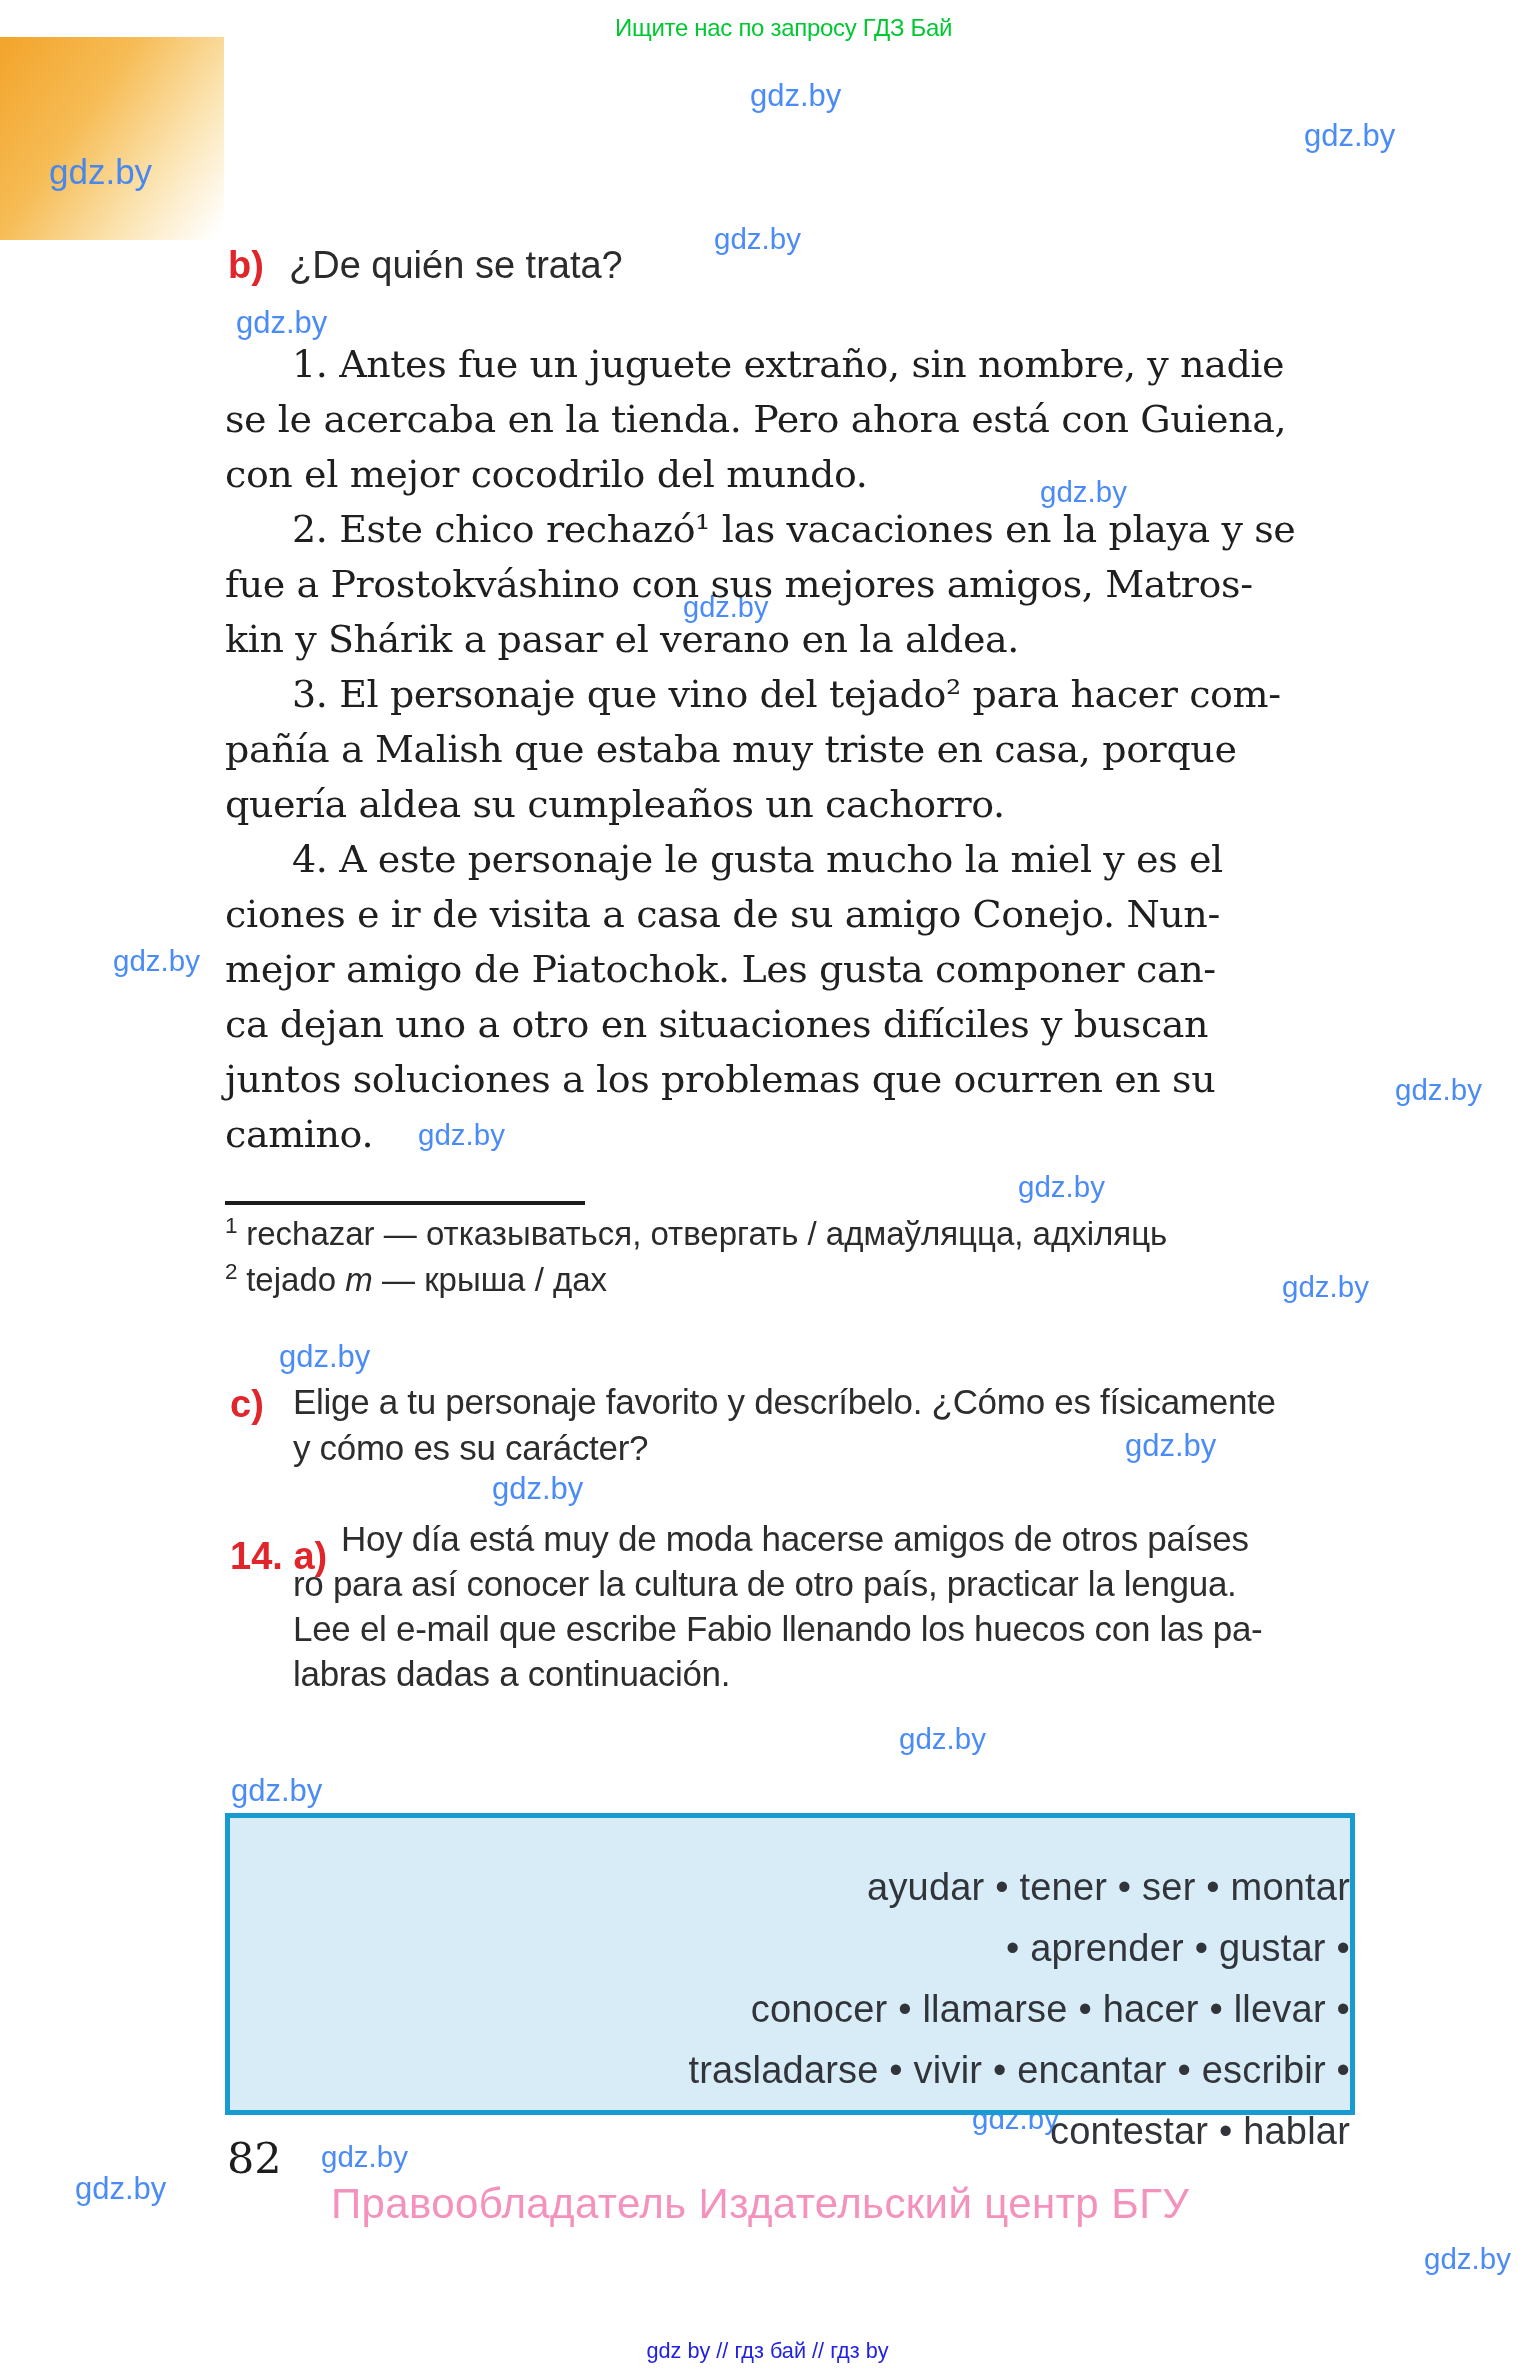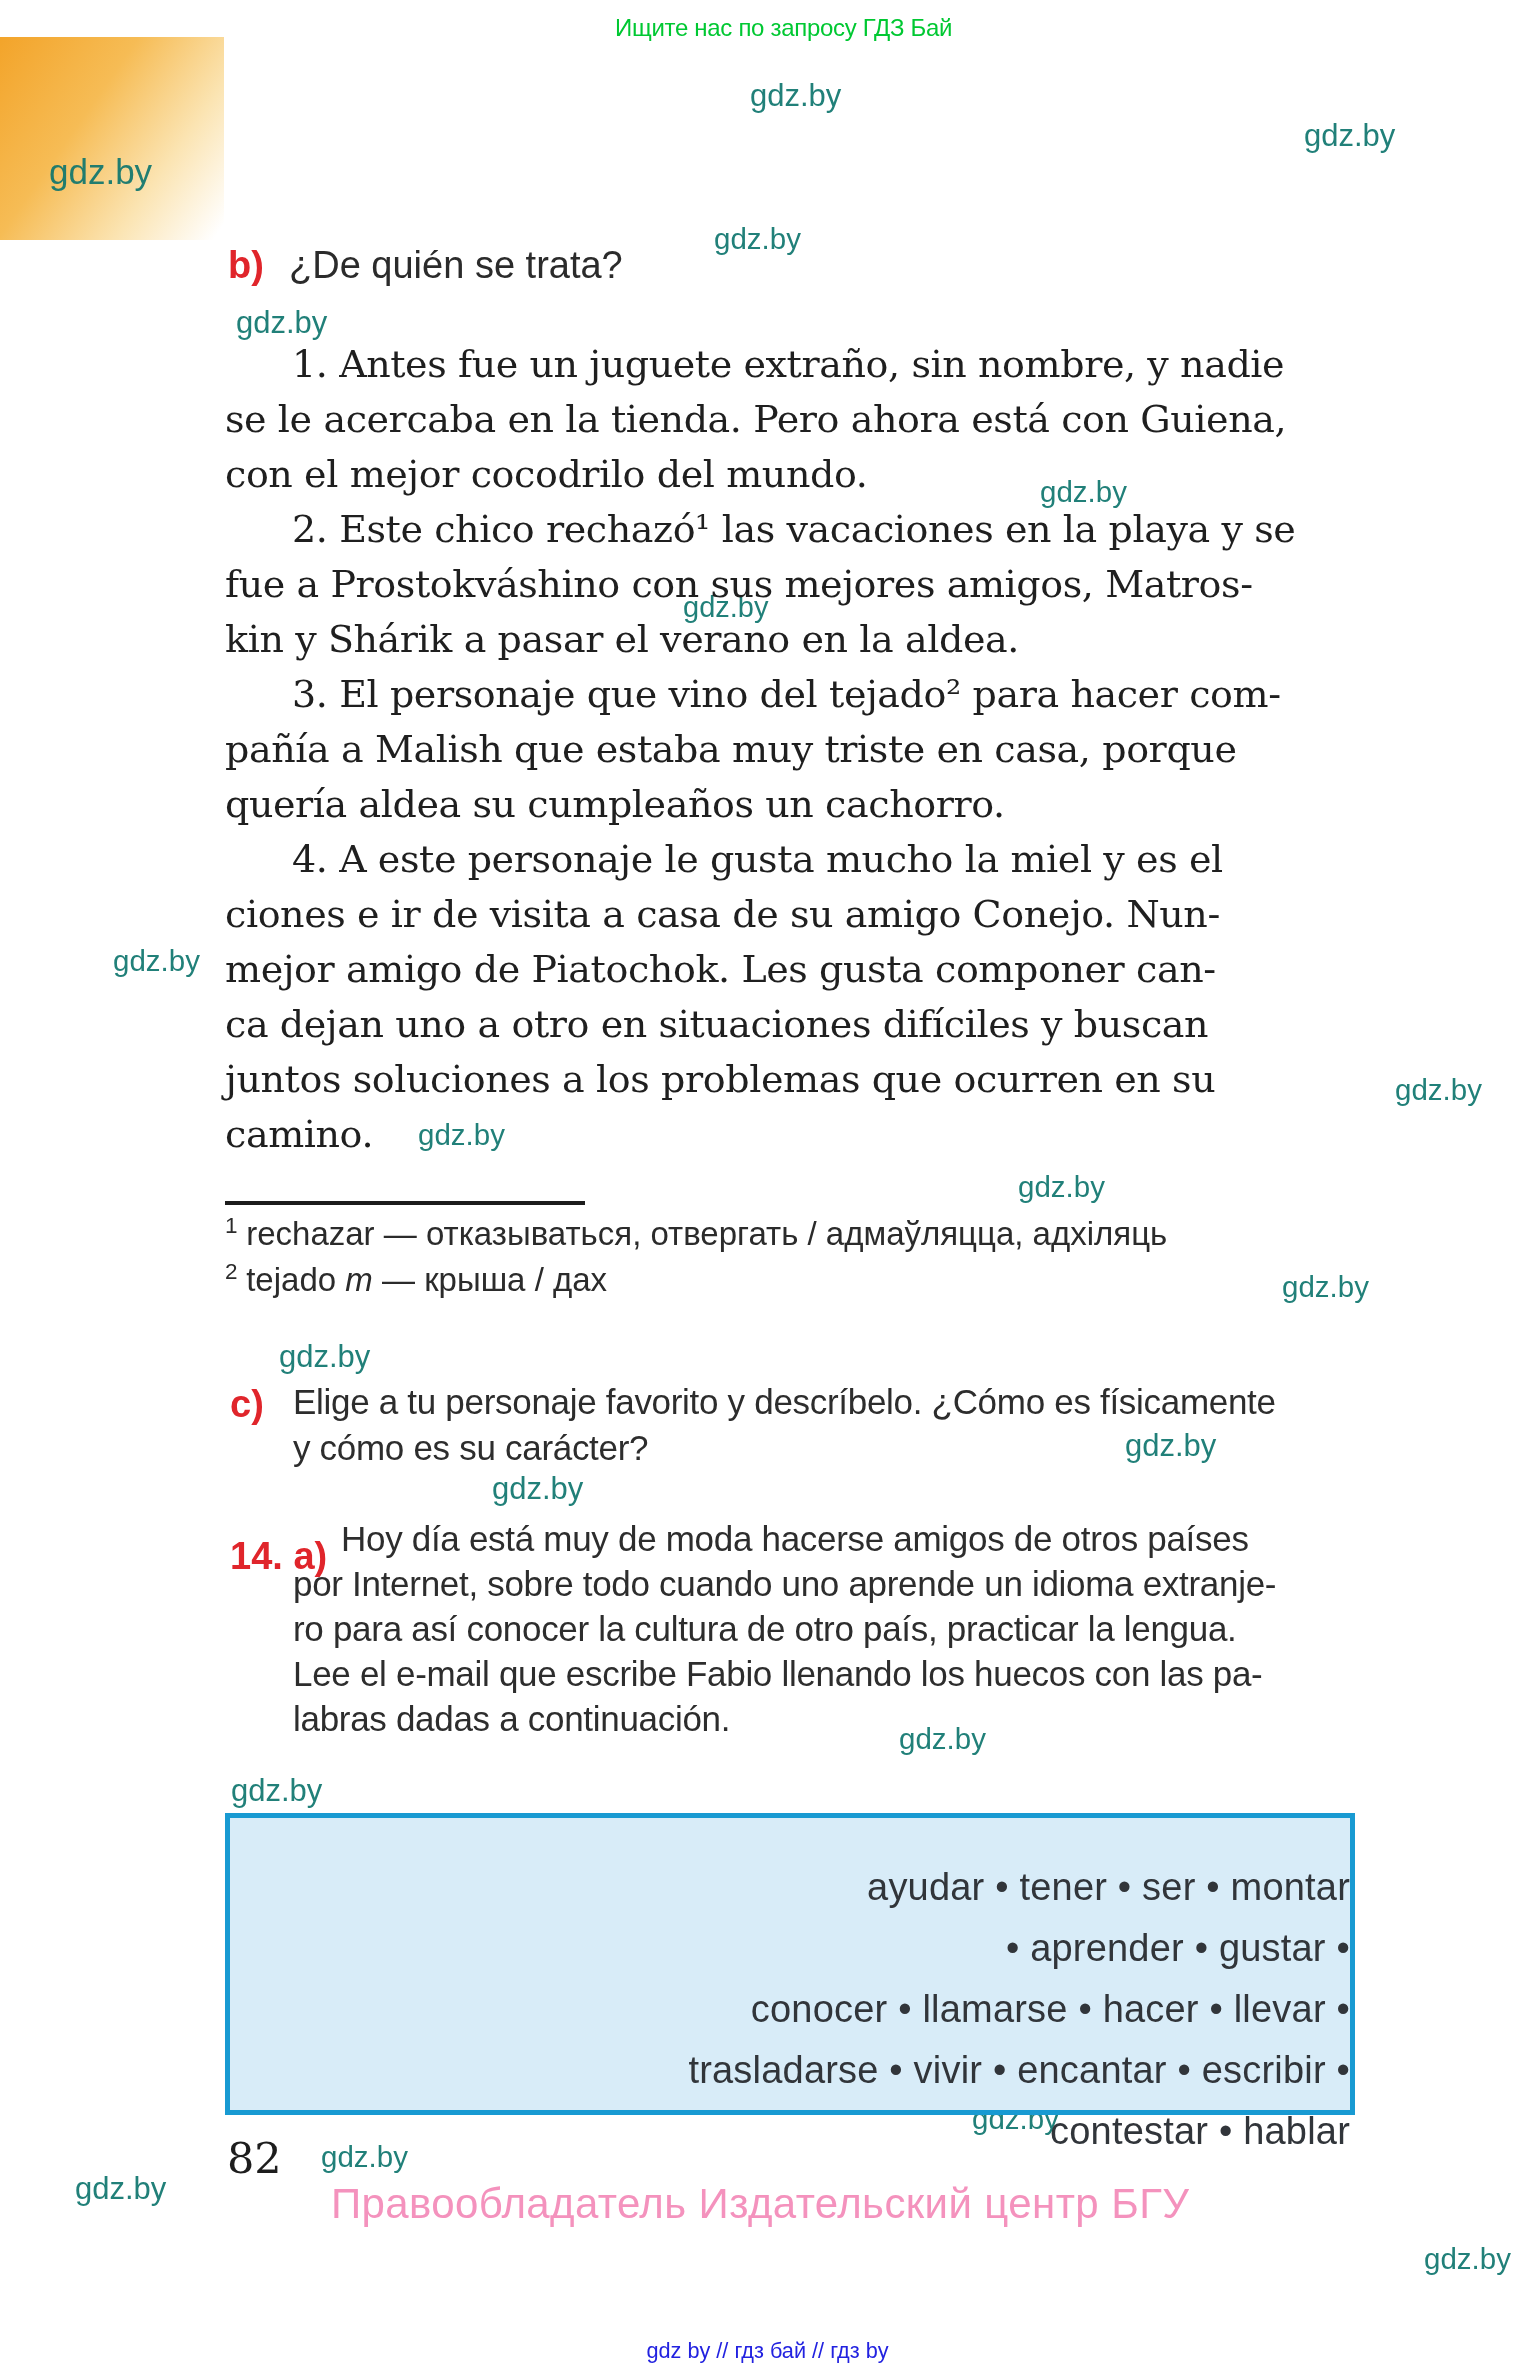--- a/index.html
+++ b/index.html
@@ -15,21 +15,21 @@
     background:linear-gradient(125deg,var(--orange_start) 0%,#f6bc55 38%,#fbe4b2 70%,#ffffff 97%);
   }
 
   
   .green-promo{
     top:14px;left:615px;font-size:24px;color:var(--promo_green);
     white-space:nowrap;letter-spacing:-0.3px;
   }
 
   
-  .wm{position:absolute;color:#0f766e;white-space:nowrap;opacity:.92;}
+  .wm{position:absolute;color:#3b82f6;white-space:nowrap;opacity:.92;}
 
   
   .serif-body{left:225px;top:337px;width:1144px;}
   .serif-line{
     height:55px;line-height:55px;font-family:"DejaVu Serif","Liberation Serif",serif;
     font-size:38px;letter-spacing:-0.4px;color:#1f1f1f;white-space:nowrap;
   }
   .serif-line.indent{padding-left:67px;}
 
   
@@ -144,21 +144,20 @@
 
   <div class="abs sec-label c-label">c)</div>
   <div class="abs c-lines" id="c-lines">
       <div class="c-line">Elige a tu personaje favorito y descríbelo. ¿Cómo es físicamente</div>
       <div class="c-line">y cómo es su carácter?</div>
     </div>
 
   <div class="abs sec-label s14-label">14. a)</div>
   <div class="abs s14-lines" id="s14-lines">
       <div class="s14-line">Hoy día está muy de moda hacerse amigos de otros países</div>
-      <div class="s14-line">por Internet, sobre todo cuando uno aprende un idioma extranje-</div>
       <div class="s14-line">ro para así conocer la cultura de otro país, practicar la lengua.</div>
       <div class="s14-line">Lee el e-mail que escribe Fabio llenando los huecos con las pa-</div>
       <div class="s14-line">labras dadas a continuación.</div>
     </div>
 
   <div class="abs word-box" id="word-box">
       <div class="box-line">ayudar • tener • ser • montar</div>
       <div class="box-line">• aprender • gustar •</div>
       <div class="box-line">conocer • llamarse • hacer • llevar •</div>
       <div class="box-line">trasladarse • vivir • encantar • escribir •</div>

